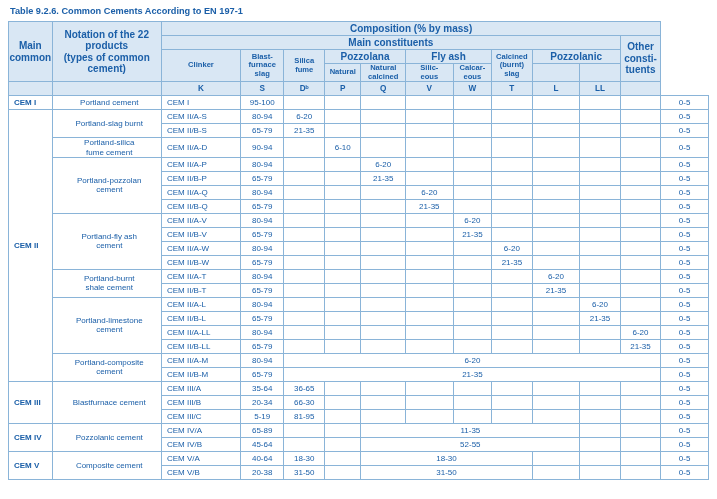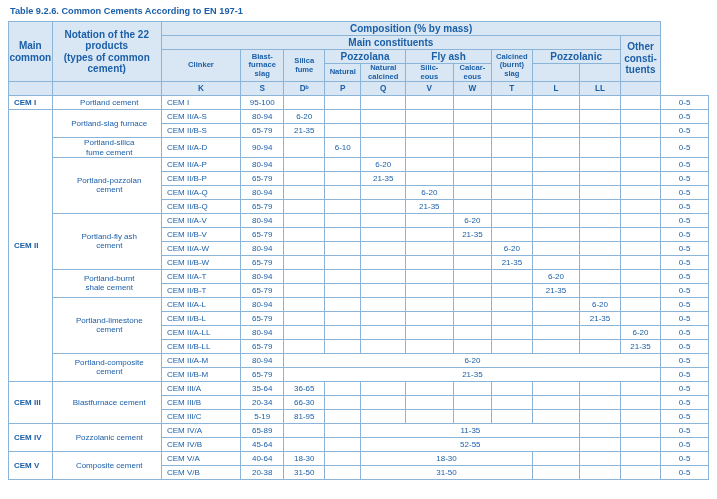--- a/index.html
+++ b/index.html
@@ -165,21 +165,21 @@
           <td class="val"></td>
           <td class="val"></td>
           <td class="val"></td>
           <td class="val"></td>
           <td class="val"></td>
           <td class="val">0-5</td>
         </tr>
         <tr>
           <td class="maintype" rowspan="19">CEM II</td>
           <td class="prodname" rowspan="2">
-            <div>Portland-slag furnace</div>
+            <div>Portland-slag burnt</div>
           </td>
           <td class="notation">CEM II/A-S</td>
           <td class="val">80-94</td>
           <td class="val">6-20</td>
           <td class="val"></td>
           <td class="val"></td>
           <td class="val"></td>
           <td class="val"></td>
           <td class="val"></td>
           <td class="val"></td>

